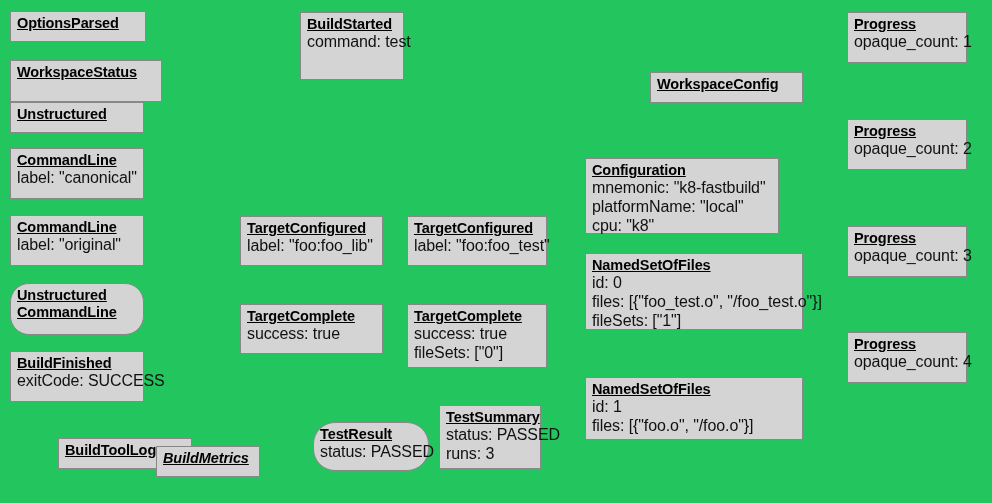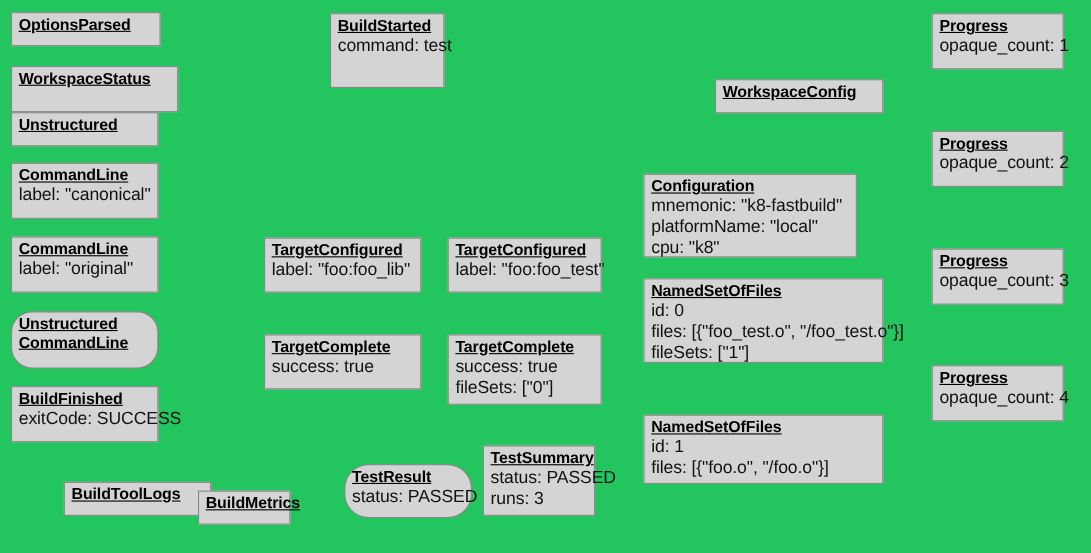--- a/index.html
+++ b/index.html
@@ -70,21 +70,21 @@
       <span class="node-title">Unstructured</span>
       <span class="node-title">CommandLine</span>
     </div>
     <div class="node" style="left: 10px; top: 351px; width: 134px; height: 51px; background: rgb(212, 212, 212); border-color: rgb(136, 136, 136);">
       <span class="node-title">BuildFinished</span>
       <span class="node-field">exitCode: SUCCESS</span>
     </div>
     <div class="node" style="left: 10px; top: 438px; width: 134px; height: 31px; background: rgb(212, 212, 212); border-color: rgb(136, 136, 136); margin-left: 48px;">
       <span class="node-title">BuildToolLogs</span>
     </div>
-    <div class="node" style="left: 180px; top: 446px; width: 84px; height: 31px; background: rgb(212, 212, 212); border-color: rgb(136, 136, 136);">
+    <div class="node" style="left: 156px; top: 446px; width: 104px; height: 31px; background: rgb(212, 212, 212); border-color: rgb(136, 136, 136); font-style: italic;">
       <span class="node-title">BuildMetrics</span>
     </div>
     <div class="node" style="left: 300px; top: 12px; width: 104px; height: 68px; background: rgb(212, 212, 212); border-color: rgb(136, 136, 136);">
       <span class="node-title">BuildStarted</span>
       <span class="node-field">command: test</span>
     </div>
     <div class="node" style="left: 240px; top: 216px; width: 143px; height: 50px; background: rgb(212, 212, 212); border-color: rgb(136, 136, 136);">
       <span class="node-title">TargetConfigured</span>
       <span class="node-field">label: "foo:foo_lib"</span>
     </div>

